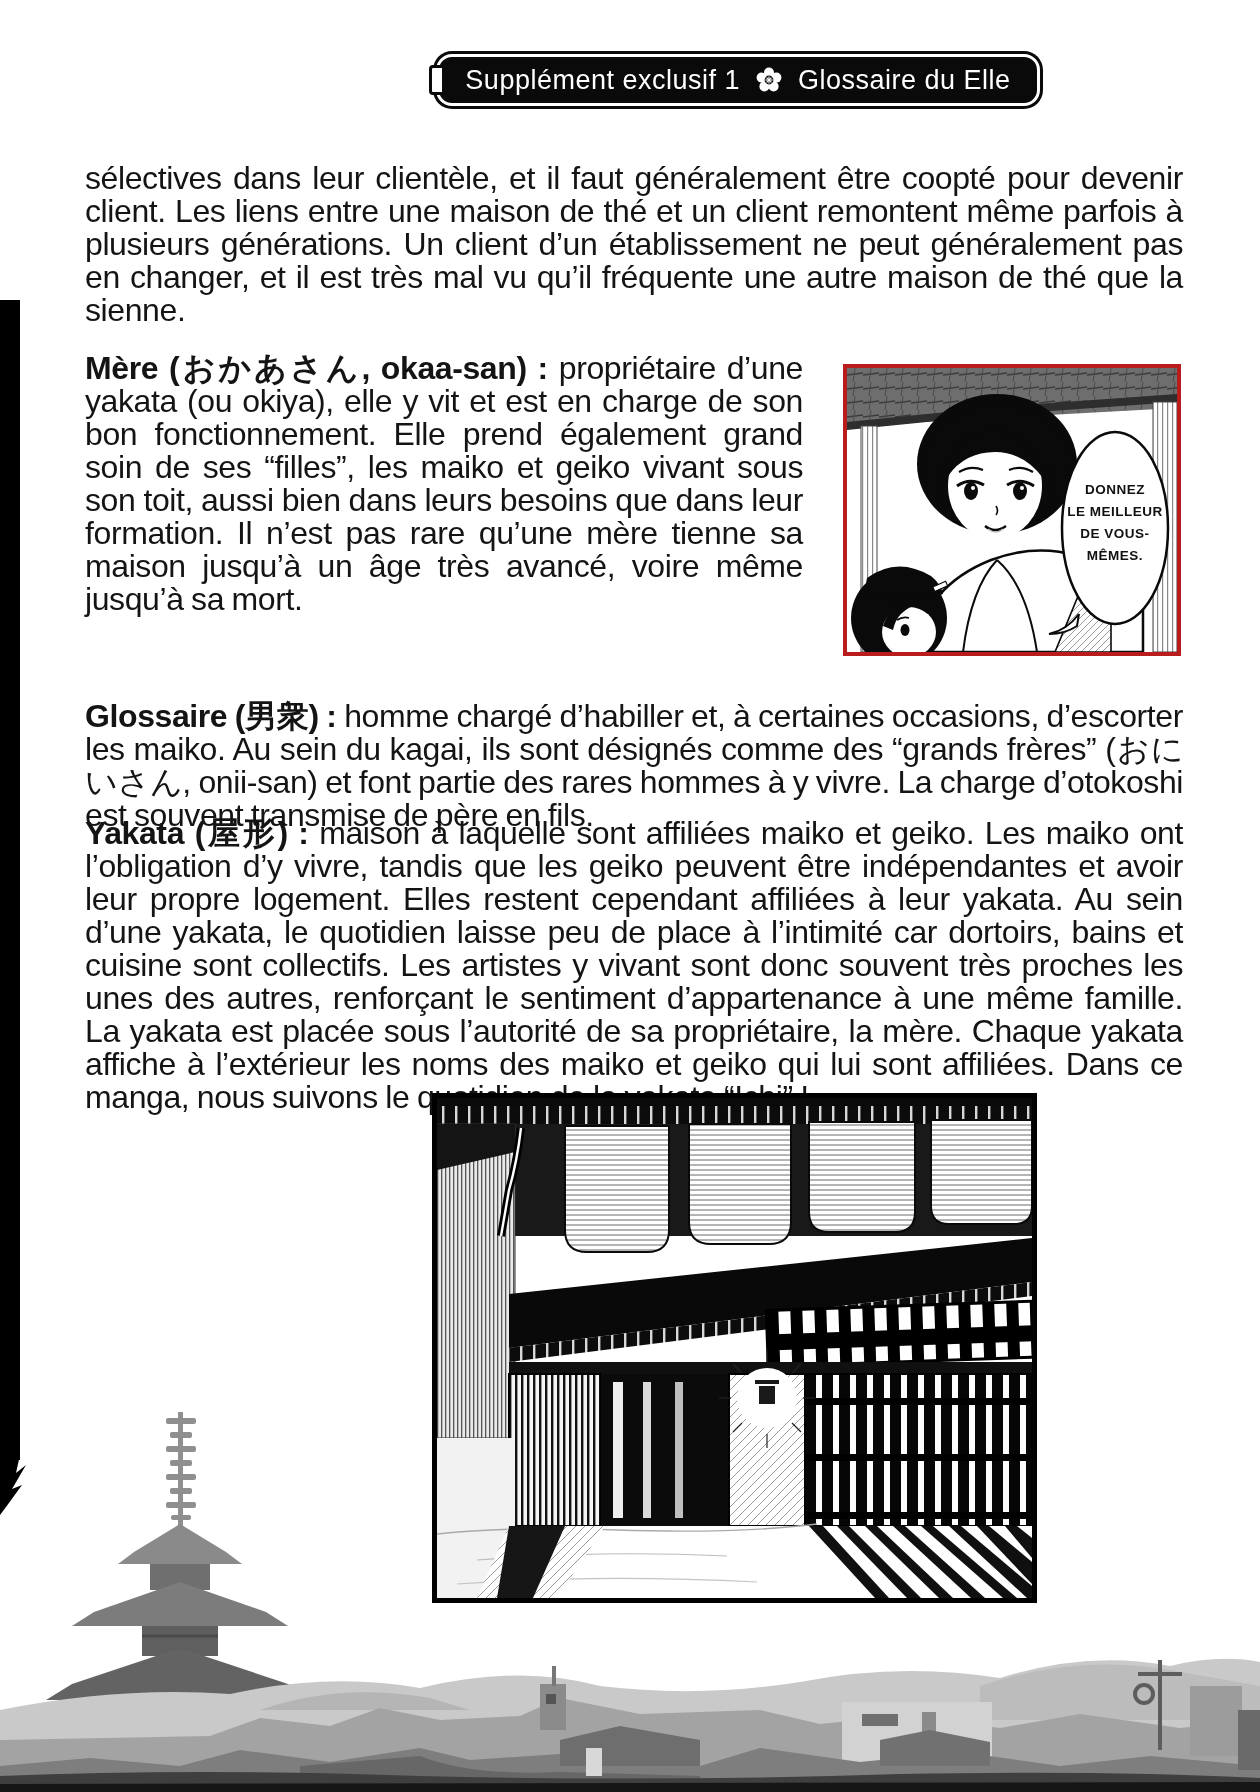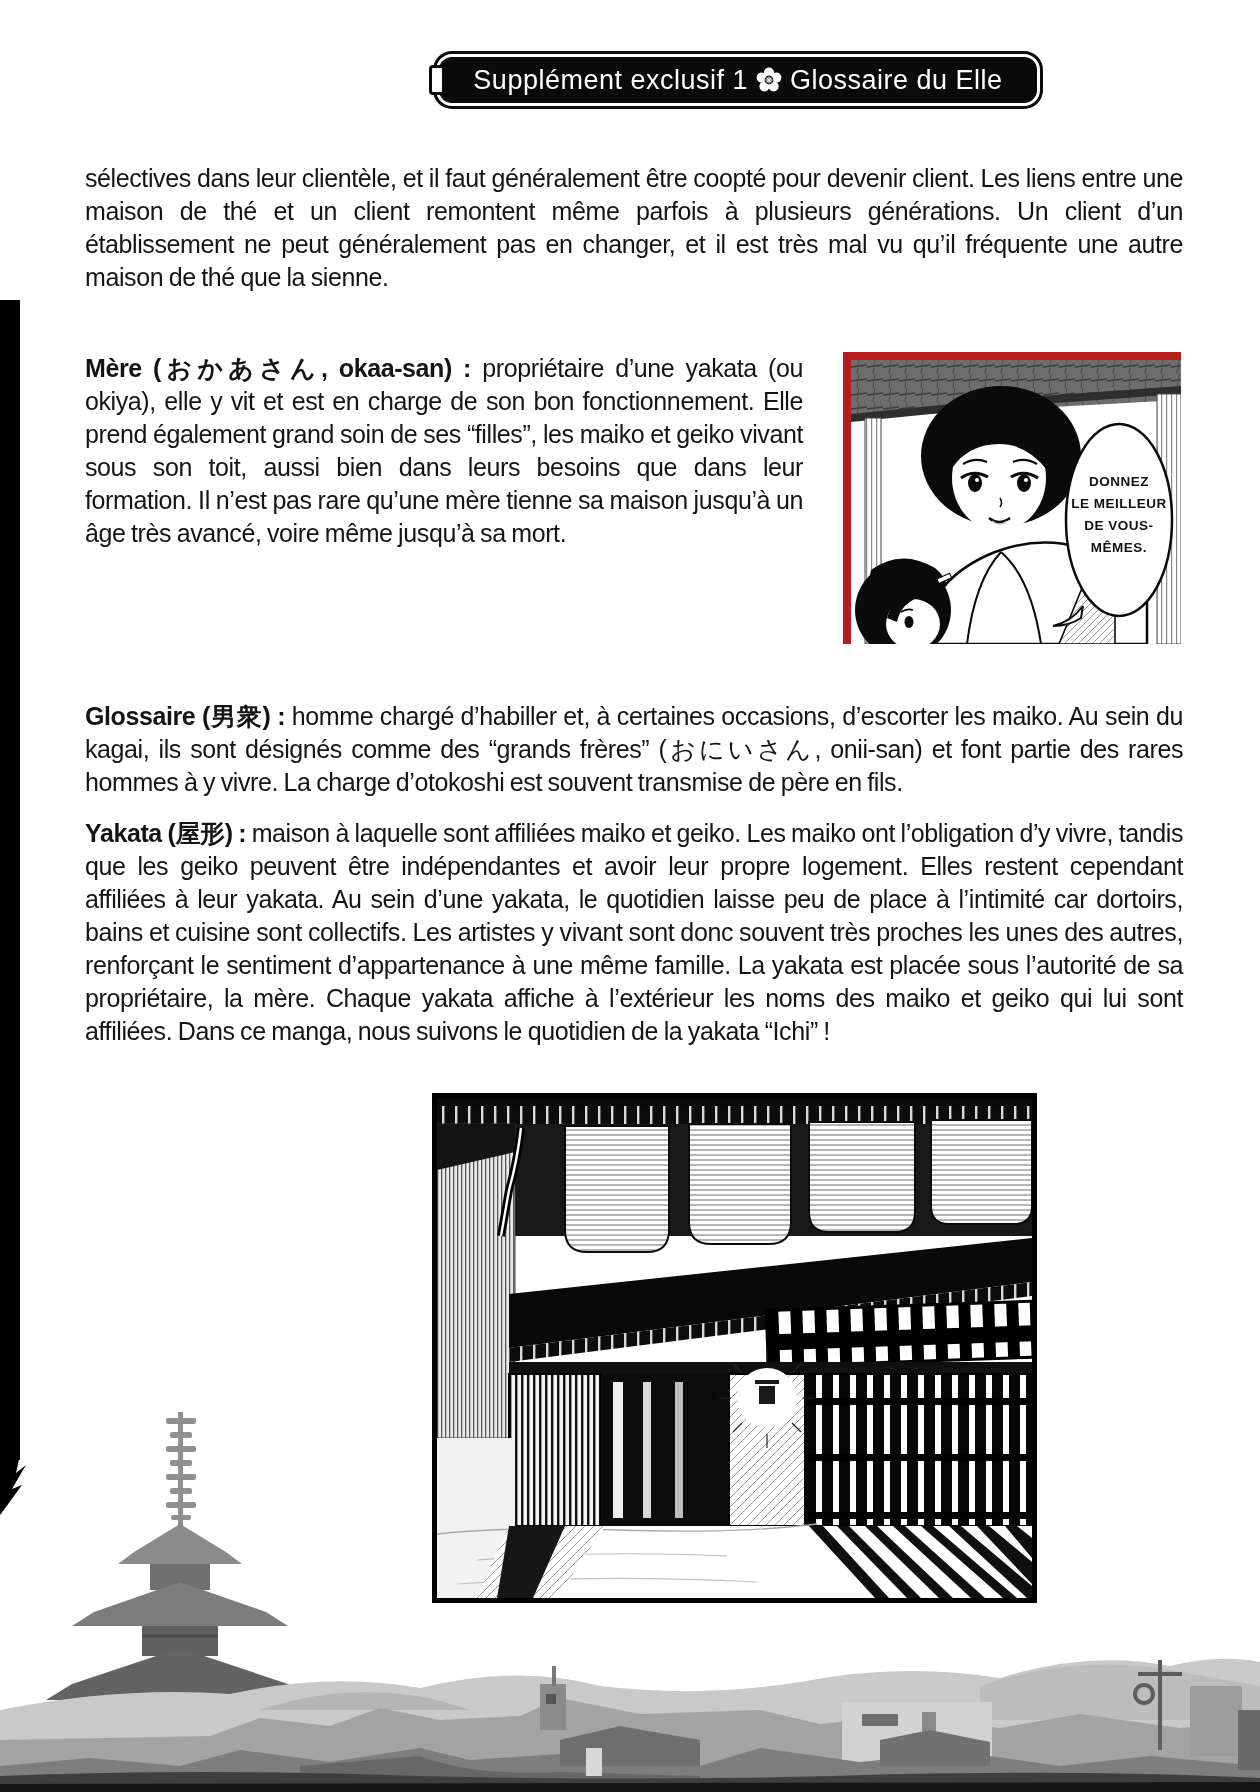--- a/index.html
+++ b/index.html
@@ -1,29 +1,29 @@
 <!DOCTYPE html>
 <html><head>
 <meta charset="utf-8">
 <style>
   html,body{margin:0;padding:0;background:#e8e8e8;}
   .page{position:relative;width:1260px;height:1792px;background:#ffffff;overflow:hidden;
         font-family:"Liberation Sans",sans-serif;color:#111;}
   .abs{position:absolute;}
   
-  .badge{display:flex;align-items:center;justify-content:center;gap:8px;
+  .badge{display:flex;align-items:center;justify-content:center;gap:16px;
          background:#0a0a0a;border:3px solid #fff;box-shadow:0 0 0 3px #0a0a0a;
          border-radius:16px;color:#fff;font-size:27px;letter-spacing:.5px;}
   .badge::before{content:"";position:absolute;left:-10px;top:50%;transform:translateY(-50%);
          width:10px;height:24px;background:#fff;border:3px solid #0a0a0a;border-right:none;border-radius:4px 0 0 4px;}
   
-  .txt{font-size:25px;line-height:33px;letter-spacing:-0.4px;word-spacing:-1px;
+  .txt{font-size:32px;line-height:33px;letter-spacing:-0.4px;word-spacing:-1px;
        text-align:justify;color:#141414;}
   .txt b{font-weight:700;margin-top:31px;}
-  .panel{border:8px solid #b91c1c;background:#fff;box-sizing:border-box;}
+  .panel{border:4px solid #b91c1c;background:#fff;box-sizing:border-box;margin-top:12px;}
   .panel2{border:5px solid #000;background:#fff;box-sizing:border-box;}
   .leftbar{background:#000;}
   svg{display:block;}
 </style>
 </head>
 <body>
 
 <div class="page">
 
   <div class="abs leftbar" style="left:0;top:300px;width:20px;height:1160px;"></div>

